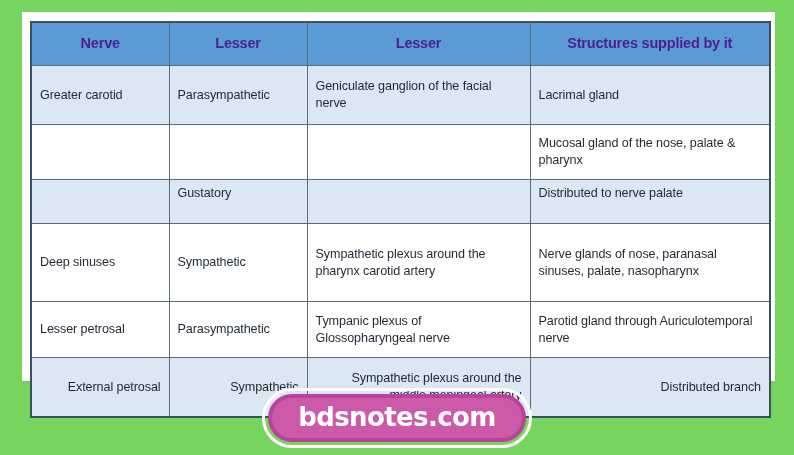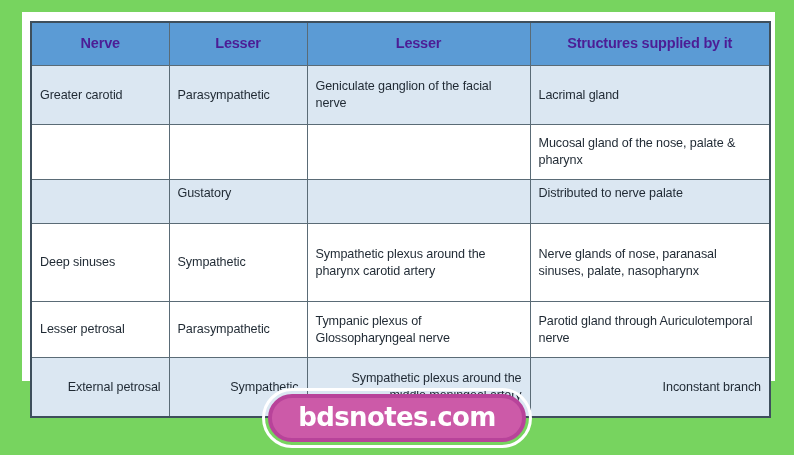--- a/index.html
+++ b/index.html
@@ -162,21 +162,21 @@
         <tr class="plain r6">
           <td>Lesser petrosal</td>
           <td>Parasympathetic</td>
           <td>Tympanic plexus of Glossopharyngeal nerve</td>
           <td>Parotid gland through Auriculotemporal nerve</td>
         </tr>
         <tr class="shade r7">
           <td>External petrosal</td>
           <td>Sympathetic</td>
           <td>Sympathetic plexus around the middle meningeal artery</td>
-          <td>Inconstant branch</td>
+          <td>Distributed branch</td>
         </tr>
       </tbody>
     </table>
   </div>
 
   <div class="logo-area">
     <div class="logo-ring">
       <div class="logo-pill">
         <span class="logo-text">bdsnotes.com</span>
       </div>

